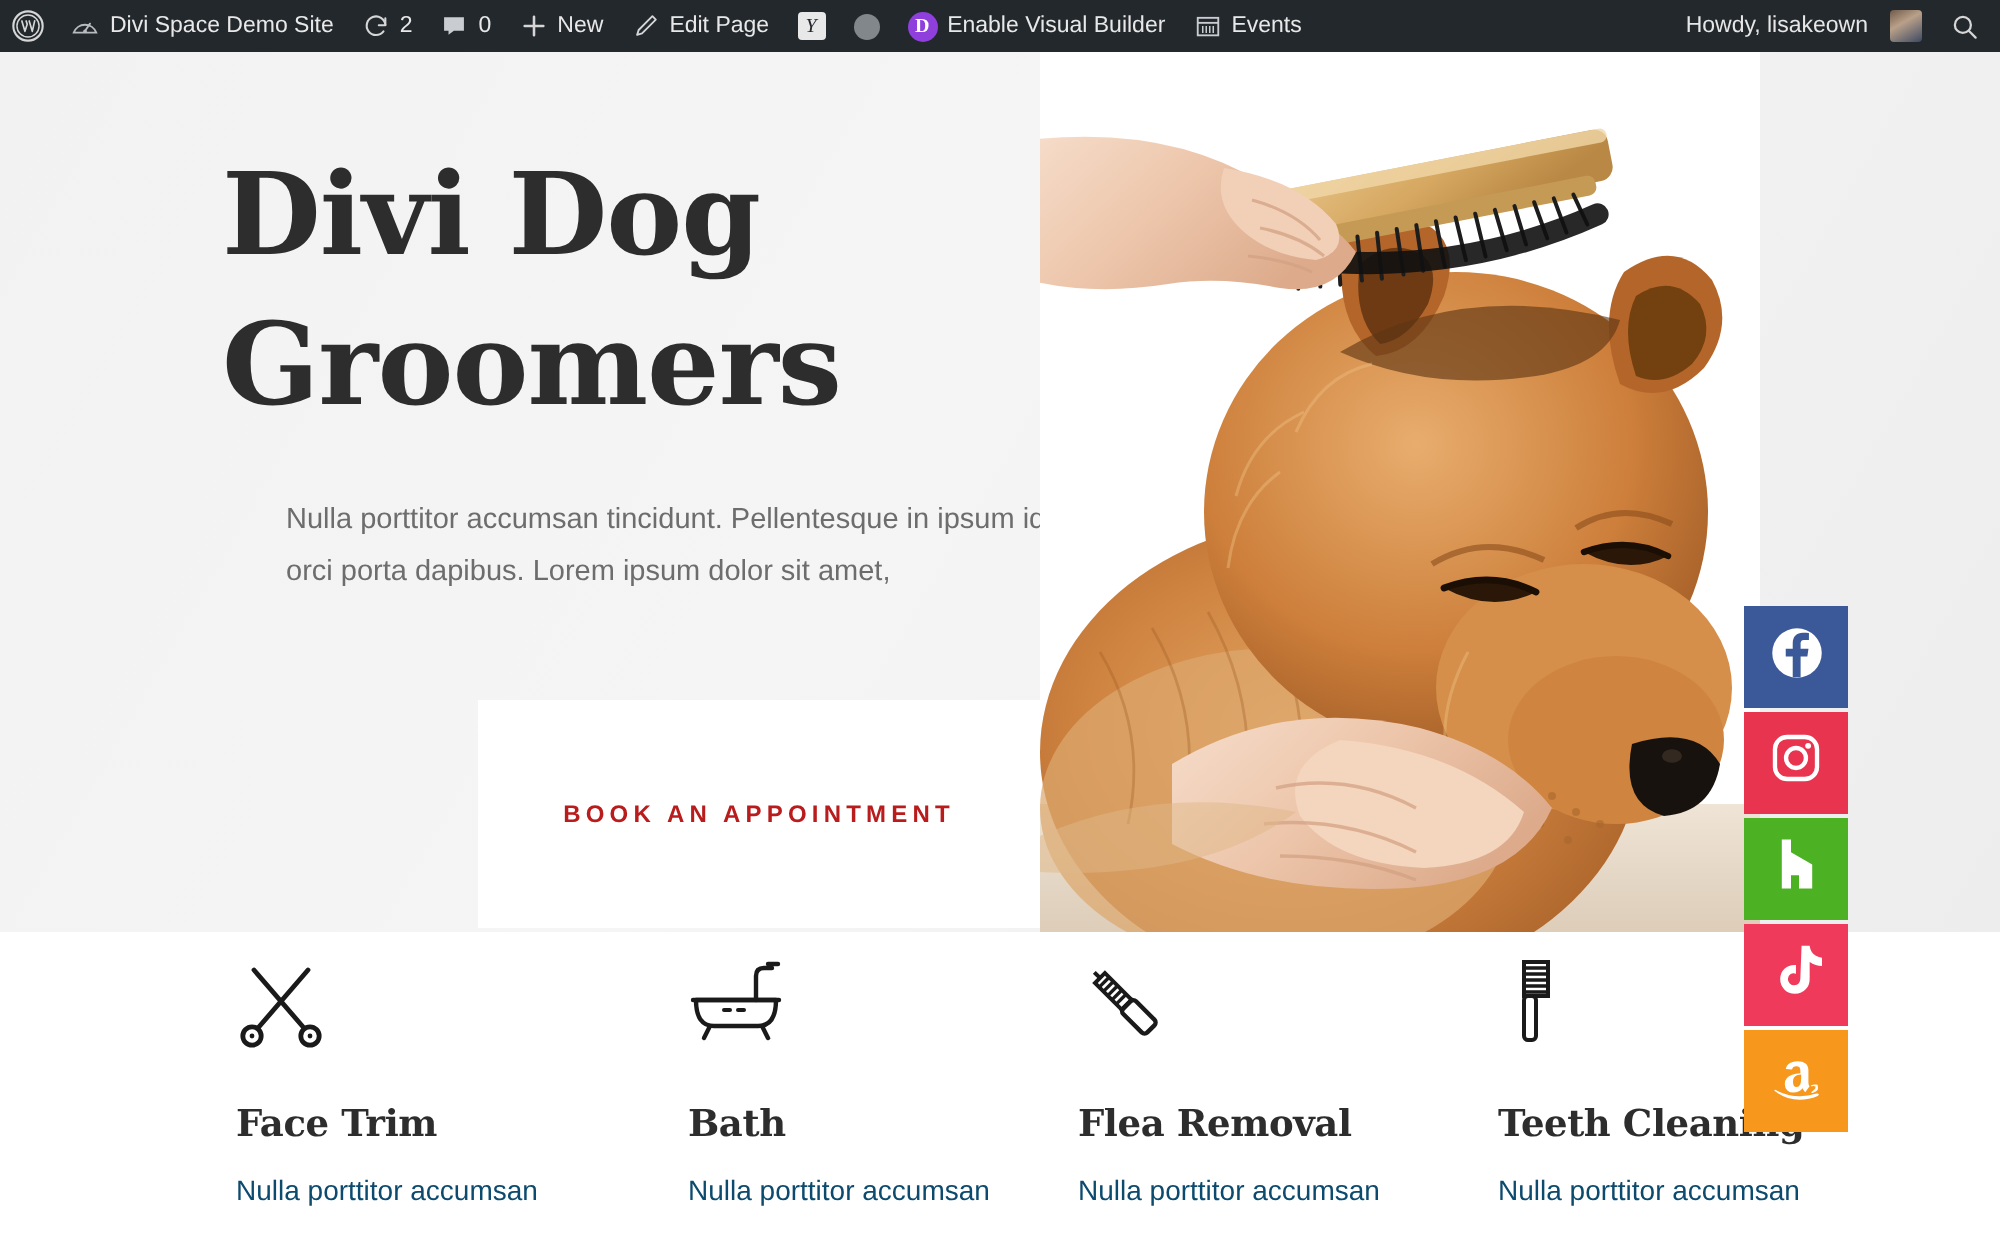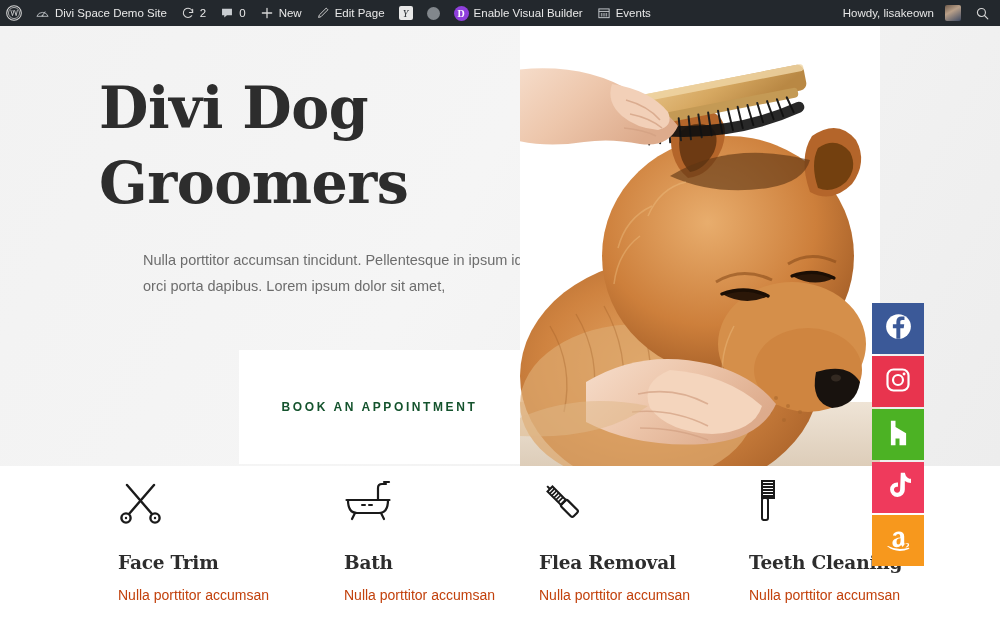--- a/index.html
+++ b/index.html
@@ -55,21 +55,21 @@
   svg.ic { display: block; }
 
   
   #hero {
     position: absolute; top: 26px; left: 0;
     width: 1000px; height: 440px;
     background: linear-gradient(120deg,#f2f2f2 0%,#f5f5f5 45%,#ededed 100%);
     overflow: hidden;
   }
   #hero-title {
-    position: absolute; left: 99px; top: 44px;
+    position: absolute; left: 111px; top: 44px;
     width: 430px;
     font-family: "DejaVu Serif", serif;
     font-weight: bold;
     font-size: 57px;
     line-height: 1.32;
     letter-spacing: -0.5px;
     color: #2d2d2d;
   }
   #hero-desc {
     position: absolute; left: 99px; top: 222px;
@@ -81,21 +81,21 @@
   }
   #cta-block {
     position: absolute; left: 239px; top: 324px;
     width: 281px; height: 114px;
     background: #ffffff;
     display: flex; align-items: center; justify-content: center;
   }
   #cta-btn {
     font-size: 12px; font-weight: bold;
     letter-spacing: 2.6px;
-    color: #14532d;
+    color: #b91c1c;
     background: none; border: none;
     cursor: pointer;
     font-family: "Liberation Sans", sans-serif;
     text-align: right;
   }
 
   
   #hero-photo {
     position: absolute; left: 520px; top: 0px;
     width: 360px; height: 440px;
@@ -130,21 +130,21 @@
   .feat-title {
     font-family: "DejaVu Serif", serif;
     font-weight: bold;
     font-size: 18.5px;
     color: #2d2d2d;
     margin-top: 28px;
     letter-spacing: -0.2px;
   }
   .feat-desc {
     font-size: 14px; line-height: 1.75;
-    color: #c2410c; margin-top: 10px;
+    color: #0c4a6e; margin-top: 10px;
   }
 </style>
 </head>
 <body>
 
 <div id="adminbar">
 
   <div class="ab-item">
     <span>
       <svg class="ic" width="16" height="16" viewBox="0 0 24 24">

